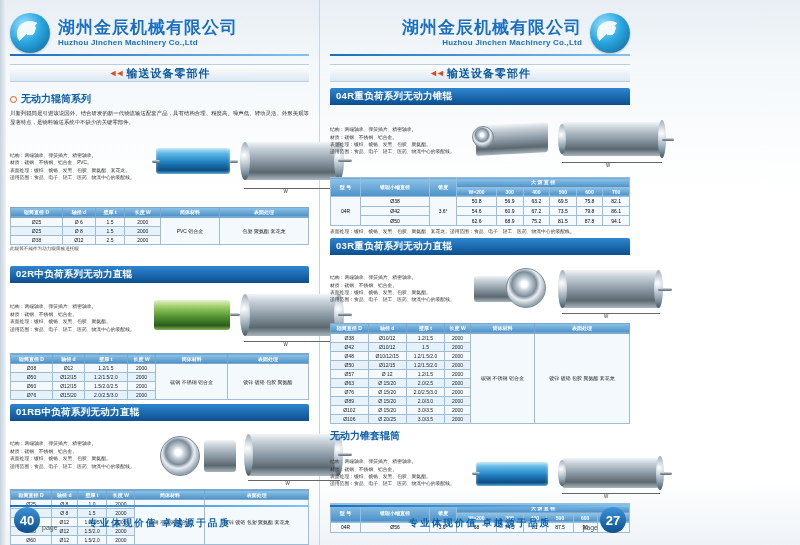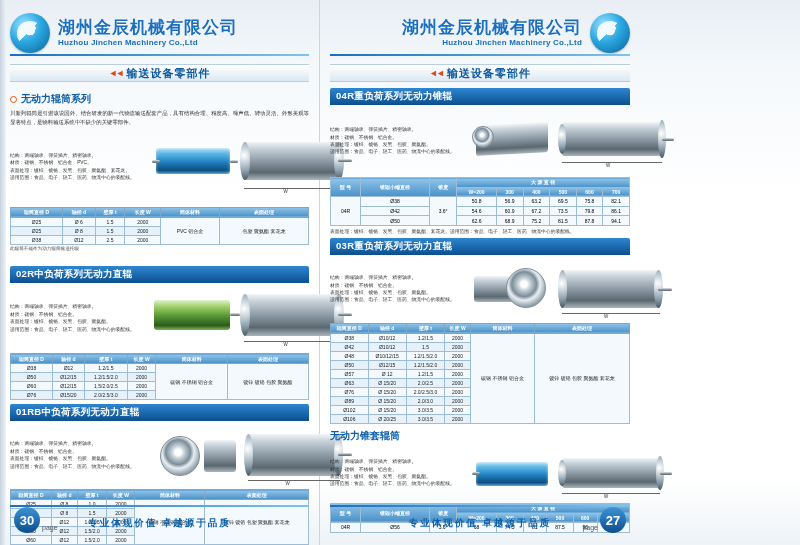--- a/index.html
+++ b/index.html
@@ -398,21 +398,21 @@
             <td>2000</td>
           </tr>
         </tbody>
       </table>
 
     </div>
 
     <div class="footer">
       <div class="foot-rule"></div>
       <div class="foot-txt">专业体现价值   卓越源于品质</div>
-      <div class="pagenum">30</div>
+      <div class="pagenum">40</div>
       <div class="pagelbl">page</div>
     </div>
   </div>
 
   <div class="spread-half right-page">
 
     <div class="hdr" style="justify-content:flex-end;">
       <div class="brand" style="text-align:right;">
         <div class="brand-cn">湖州金辰机械有限公司</div>
         <div class="brand-en">Huzhou Jinchen Machinery Co.,Ltd</div>

